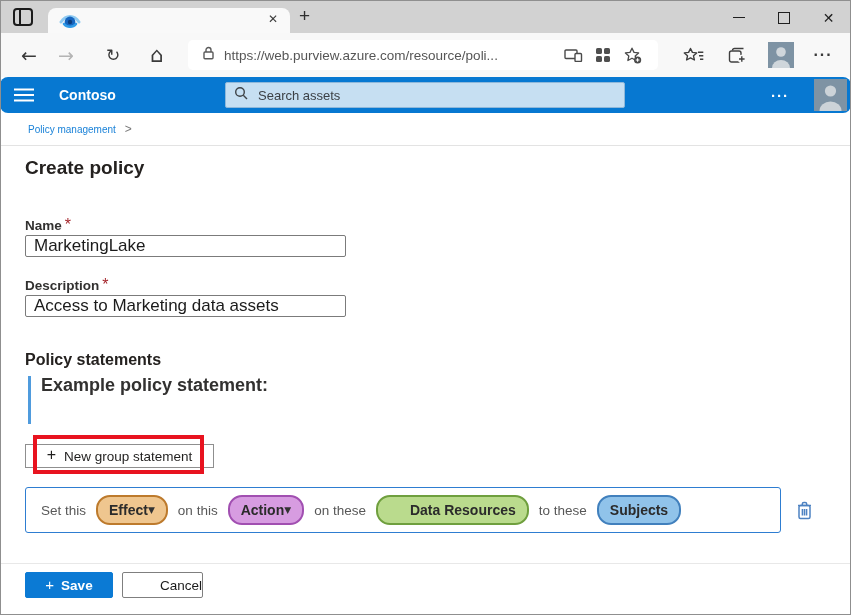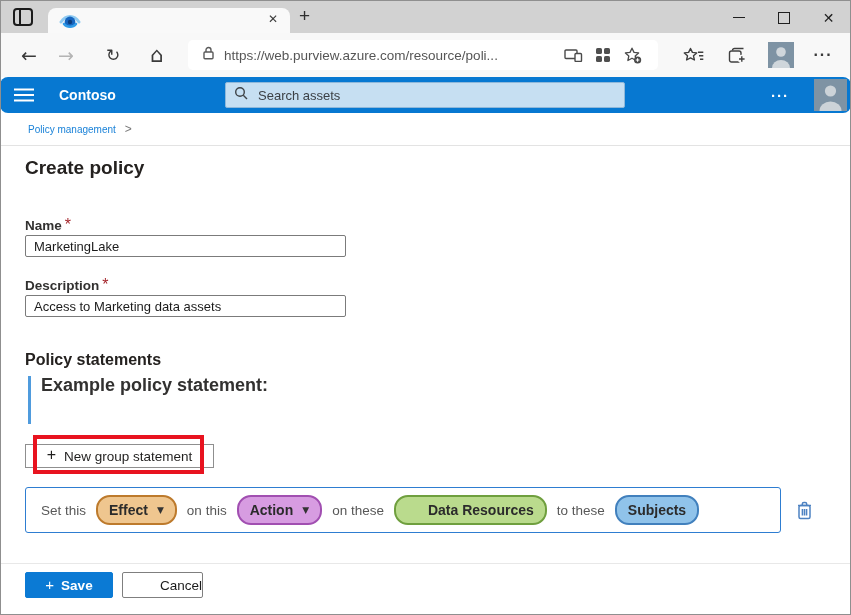--- a/index.html
+++ b/index.html
@@ -42,38 +42,38 @@
   .pv-more{position:absolute;right:62px;top:0;height:36px;display:flex;align-items:center;color:#fff;font-size:15px;font-weight:700;letter-spacing:1px;cursor:pointer;}
   .pv-avatar{position:absolute;right:4px;top:2px;width:33px;height:32px;cursor:pointer;overflow:hidden;}
   
   .crumb-bar{position:absolute;top:113px;left:1px;right:1px;height:32px;background:#fff;border-bottom:1px solid #e3e3e3;display:flex;align-items:center;}
   .crumb-link{margin-left:27px;font-size:10px;color:#1a82d8;cursor:pointer;}
   .crumb-sep{margin-left:9px;font-size:12px;color:#7a7a7a;}
   
   .page-title{left:25px;top:157px;font-size:19px;font-weight:700;color:#24211f;}
   .field-label{font-size:13.5px;font-weight:700;color:#323130;}
   .req{color:#a4262c;font-weight:400;padding-left:3px;}
-  .text-input{position:absolute;width:303px;height:20px;border:1px solid #7b7b7b;border-radius:2px;font-size:13px;color:#1b1b1b;padding:0 8px;font-family:"Liberation Sans",sans-serif;background:#fff;outline:none;}
+  .text-input{position:absolute;width:303px;height:20px;border:1px solid #7b7b7b;border-radius:2px;font-size:17px;color:#1b1b1b;padding:0 8px;font-family:"Liberation Sans",sans-serif;background:#fff;outline:none;}
   .section-title{left:25px;top:351px;font-size:16px;font-weight:700;color:#24211f;}
   .example{left:28px;top:374px;width:500px;height:52px;}
   .example-bar{position:absolute;left:0;top:2px;width:3px;height:48px;background:#4f9bdd;}
   .example-head{position:absolute;left:13px;top:1px;font-size:18px;font-weight:700;color:#323130;}
   .example-line{position:absolute;left:13px;top:24px;font-size:13px;color:#4a4a4a;white-space:nowrap;}
   .chip{display:inline-block;padding:1px 5px 2px 5px;margin:0 2px;color:#3a3a3a;}
   .chip-deny{background:#eac38e;margin-left:0;}
   .chip-read{background:#d493de;}
   .chip-pii{background:#a9da85;}
   .chip-nonfte{background:#8bbfe7;}
   
   .new-stmt-btn{left:25px;top:444px;width:189px;height:24px;background:#fff;border:1px solid #8f8f8f;box-sizing:border-box;display:flex;align-items:center;justify-content:center;gap:8px;font-size:13.5px;color:#201f1e;cursor:pointer;}
   .new-stmt-plus{font-size:16px;font-weight:400;margin-top:-2px;}
   .annotation{left:33px;top:435px;width:171px;height:39px;border:4px solid #e8131f;box-sizing:border-box;pointer-events:none;z-index:20;}
   
   .stmt-row{left:25px;top:487px;width:756px;height:46px;border:1.5px solid #2e7dd1;border-radius:3px;box-sizing:border-box;background:#fff;display:flex;align-items:center;padding-left:15px;gap:10px;font-size:13.5px;color:#585858;}
-  .stmt-chip{border-radius:14px;padding:5px 11px;font-size:14px;font-weight:700;color:#2b2b2b;display:flex;align-items:center;gap:9px;cursor:pointer;box-sizing:border-box;}
+  .stmt-chip{border-radius:14px;padding:5px 11px;font-size:14px;font-weight:700;color:#2b2b2b;display:flex;align-items:center;cursor:pointer;box-sizing:border-box;}
   .chip-effect{background:#efc68f;border:2px solid #bd7a2c;}
   .chip-action{background:#d79ce1;border:2px solid #a14fb1;}
   .chip-resources{background:#badb8d;border:2px solid #6f9f3e;padding-left:32px;}
   .chip-subjects{background:#90c3ea;border:2px solid #4180bd;}
   .caret{font-size:9px;color:#333;font-family:"DejaVu Sans",sans-serif;}
   .trash{left:797px;top:501px;cursor:pointer;}
   
   .footer-line{left:1px;right:1px;top:563px;height:1px;background:#e8e8e8;}
   .save-btn{left:25px;top:572px;width:88px;height:26px;background:#0b7ad4;border:1px solid #0b7ad4;border-radius:2px;box-sizing:border-box;color:#fff;font-size:13.5px;font-weight:700;display:flex;align-items:center;justify-content:center;gap:7px;cursor:pointer;}
   .save-plus{font-weight:400;font-size:15px;margin-top:-1px;}

